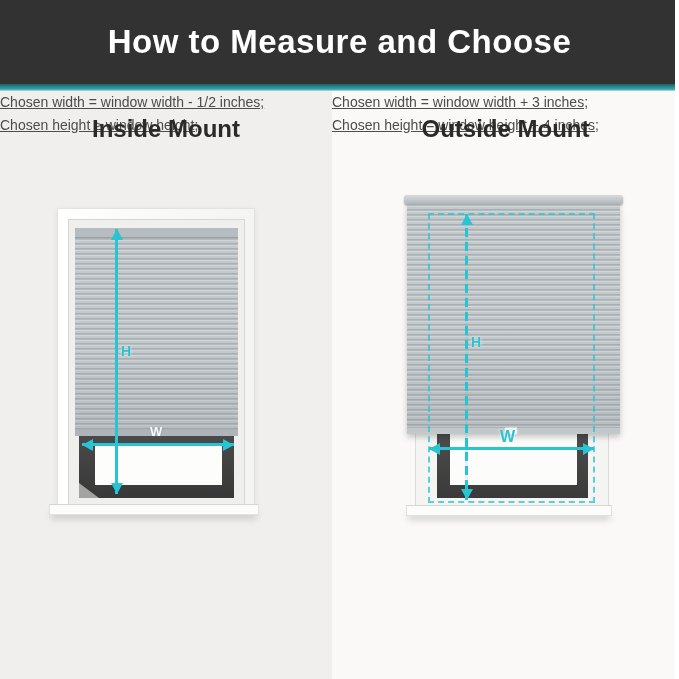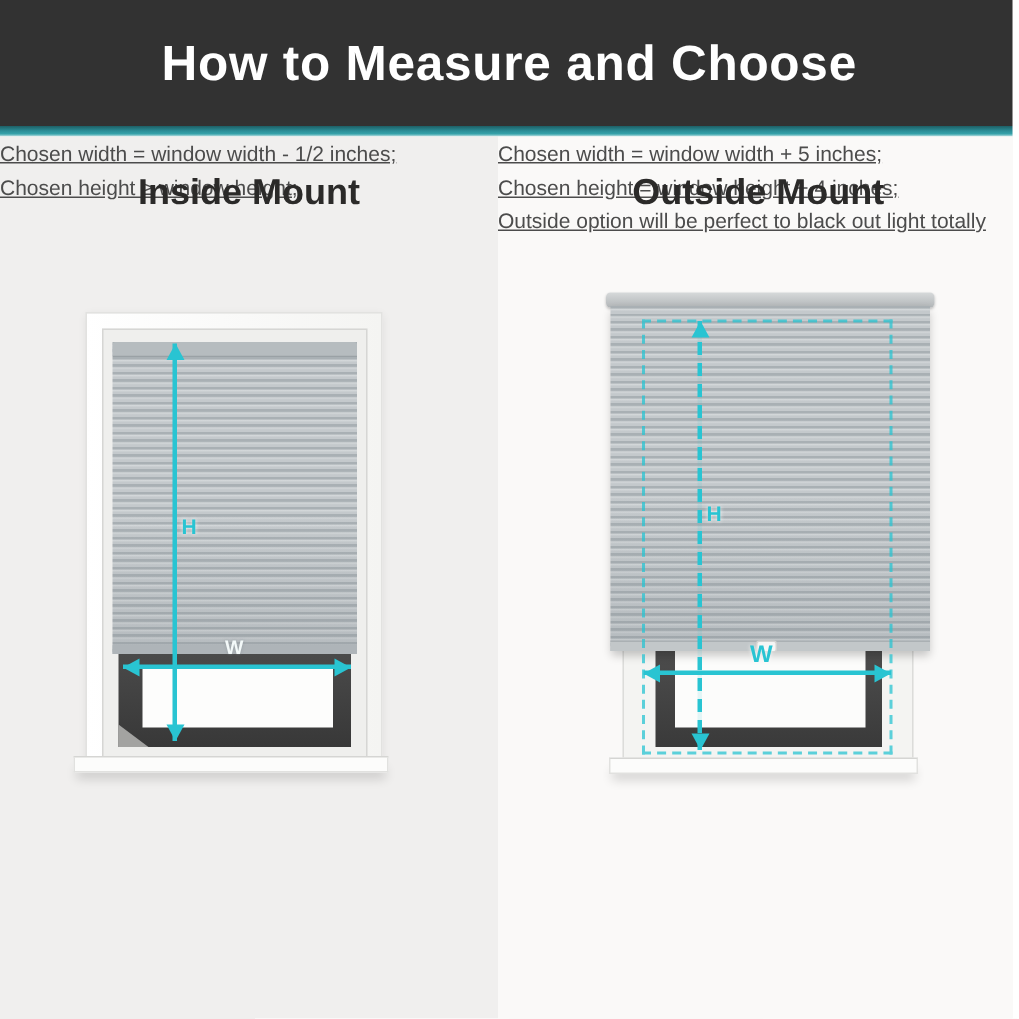--- a/index.html
+++ b/index.html
@@ -177,19 +177,18 @@
       <div class="out-sill sill"></div>
 
       <div class="dash-rect"></div>
       <div class="varr dashed out-varr"></div>
       <div class="harr out-harr"></div>
       <div class="mlabel out-lbl-h">H</div>
       <div class="mlabel big out-lbl-w">W</div>
     </div>
 
     <div class="notes">
-      <div>Chosen width = window width + 5 inches;</div>
+      <div>Chosen width = window width + 3 inches;</div>
       <div>Chosen height = window height + 4 inches;</div>
-      <div>Outside option will be perfect to black out light totally</div>
     </div>
   </section>
 
 </div>
 
 </body></html>

